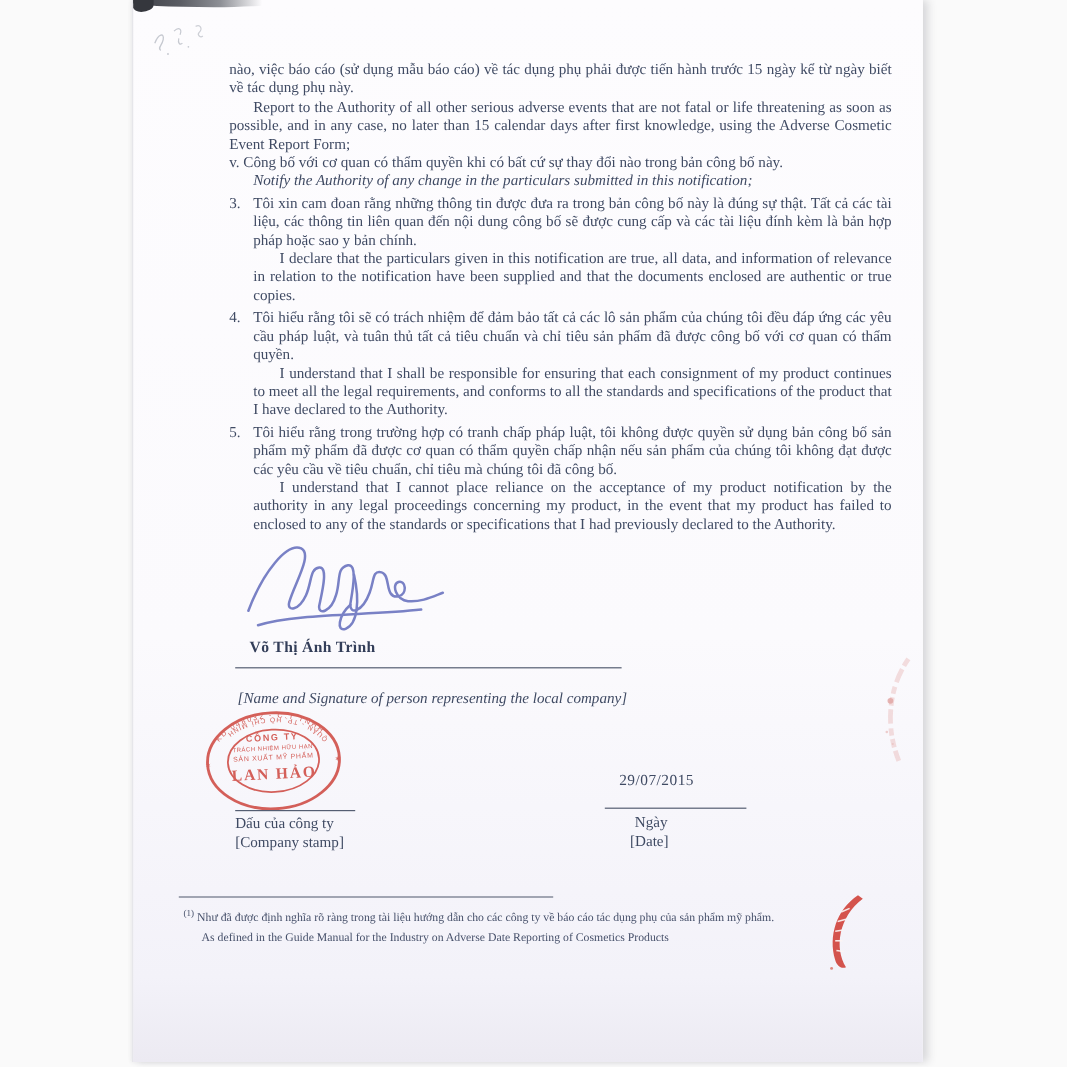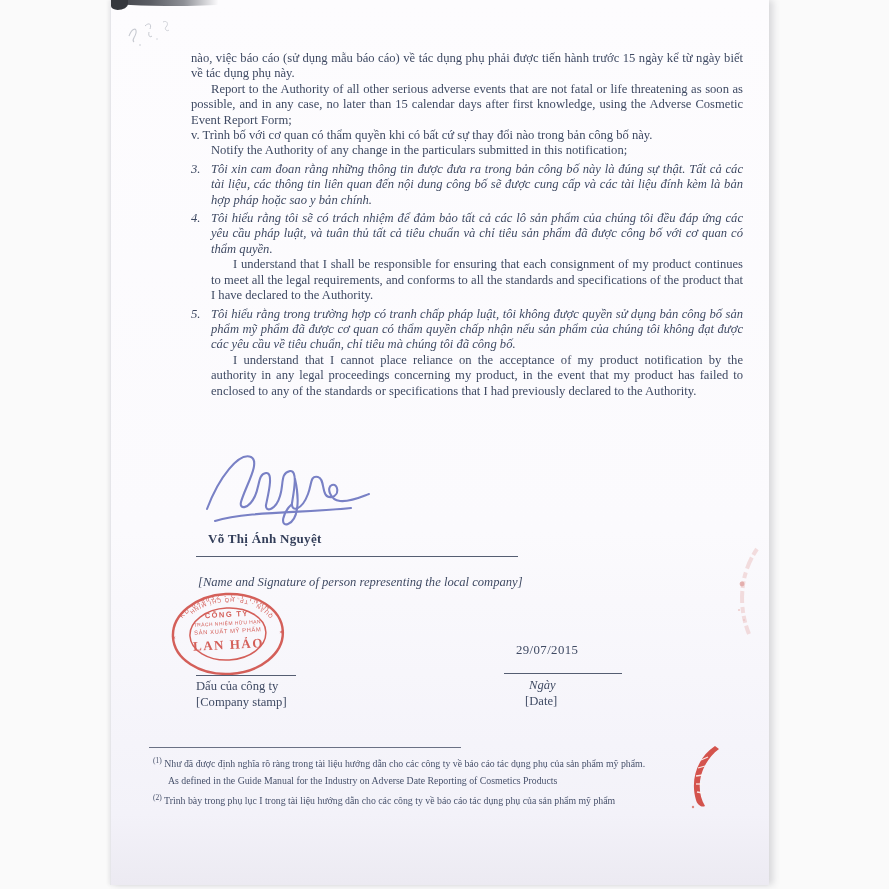--- a/index.html
+++ b/index.html
@@ -15,23 +15,23 @@
     box-shadow:4px 0 7px rgba(60,60,80,.18), -2px 0 3px rgba(60,60,80,.06);
   }
   .main-text{
     position:absolute;left:80px;top:51px;width:552px;
     font-size:12.6px;line-height:15.4px;text-align:justify;color:#3f4a63;
   }
   .main-text p{margin:0;}
   .cont-vn{margin-left:35px;}
   .cont-en{margin-left:35px;text-indent:20px;}
   .line-v-vn{margin-left:17px;}
-  .line-v-en{margin-left:35px;text-indent:20px;}
+  .line-v-en{margin-left:35px;text-indent:20px;font-style:italic;}
   .item{margin-top:3px;padding-left:20px;}
-  .item .vn{text-indent:-20px;font-style:italic;}
+  .item .vn{text-indent:-20px;}
   .item .vn .num{display:inline-block;width:20px;text-indent:0;}
   .item .en{text-indent:22px;}
   .sig-svg{position:absolute;left:88px;top:447px;}
   .sig-name{position:absolute;left:97px;top:531px;font-weight:bold;font-size:13px;color:#333e59;letter-spacing:.3px;}
   .rule{position:absolute;background:#555e72;height:1px;}
   .name-line{left:85px;top:556px;width:322px;}
   .stamp-line{left:85px;top:675px;width:100px;}
   .date-line{left:393px;top:673px;width:118px;}
   .fn-sep{left:38px;top:747px;width:312px;background:#6a7184;}
   .caption{position:absolute;font-size:12.6px;color:#3f4a63;white-space:nowrap;}
@@ -69,25 +69,26 @@
     <path d="M6,24 C9,16 14,15 13,21 C12,26 8,28 11,30" fill="none" stroke="#9aa0ac" stroke-width="1.1"></path>
     <path d="M22,14 C26,10 29,12 27,17 M26,20 C25,24 27,26 29,24" fill="none" stroke="#9aa0ac" stroke-width="1"></path>
     <path d="M40,10 C44,8 46,12 43,15 C41,17 44,20 46,18" fill="none" stroke="#a6abb5" stroke-width="1"></path>
     <circle cx="17" cy="33" r="0.8" fill="#9aa0ac"></circle>
     <circle cx="34" cy="27" r="0.7" fill="#9aa0ac"></circle>
   </svg>
 
   <div class="main-text">
     <p class="cont-vn">nào, việc báo cáo (sử dụng mẫu báo cáo) về tác dụng phụ phải được tiến hành trước 15 ngày kể từ ngày biết về tác dụng phụ này.</p>
     <p class="cont-en">Report to the Authority of all other serious adverse events that are not fatal or life threatening as soon as possible, and in any case, no later than 15 calendar days after first knowledge, using the Adverse Cosmetic Event Report Form;</p>
-    <p class="line-v-vn">v. Trình bố với cơ quan có thẩm quyền khi có bất cứ sự thay đổi nào trong bản công bố này.</p>
+    <p class="line-v-vn">v. Công bố với cơ quan có thẩm quyền khi có bất cứ sự thay đổi nào trong bản công bố này.</p>
     <p class="line-v-en">Notify the Authority of any change in the particulars submitted in this notification;</p>
 
     <div class="item">
       <p class="vn"><span class="num">3.</span><span>Tôi xin cam đoan rằng những thông tin được đưa ra trong bản công bố này là đúng sự thật. Tất cả các tài liệu, các thông tin liên quan đến nội dung công bố sẽ được cung cấp và các tài liệu đính kèm là bản hợp pháp hoặc sao y bản chính.</span></p>
+      <p class="en">I declare that the particulars given in this notification are true, all data, and information of relevance in relation to the notification have been supplied and that the documents enclosed are authentic or true copies.</p>
     </div>
 
     <div class="item">
       <p class="vn"><span class="num">4.</span><span>Tôi hiểu rằng tôi sẽ có trách nhiệm để đảm bảo tất cả các lô sản phẩm của chúng tôi đều đáp ứng các yêu cầu pháp luật, và tuân thủ tất cả tiêu chuẩn và chỉ tiêu sản phẩm đã được công bố với cơ quan có thẩm quyền.</span></p>
       <p class="en">I understand that I shall be responsible for ensuring that each consignment of my product continues to meet all the legal requirements, and conforms to all the standards and specifications of the product that I have declared to the Authority.</p>
     </div>
 
     <div class="item">
       <p class="vn"><span class="num">5.</span><span>Tôi hiểu rằng trong trường hợp có tranh chấp pháp luật, tôi không được quyền sử dụng bản công bố sản phẩm mỹ phẩm đã được cơ quan có thẩm quyền chấp nhận nếu sản phẩm của chúng tôi không đạt được các yêu cầu về tiêu chuẩn, chỉ tiêu mà chúng tôi đã công bố.</span></p>
       <p class="en">I understand that I cannot place reliance on the acceptance of my product notification by the authority in any legal proceedings concerning my product, in the event that my product has failed to enclosed to any of the standards or specifications that I had previously declared to the Authority.</p>
@@ -95,21 +96,21 @@
   </div>
 
   <svg class="sig-svg" width="185" height="85" viewBox="0 0 185 85">
     <g fill="none" stroke="#6b74c0" stroke-width="2.1" stroke-linecap="round" opacity="0.9">
       <path d="M8,62 C20,30 40,5 52,10 C62,15 46,40 42,55 C40,63 50,62 56,49 C61,38 59,27 67,26 C75,25 69,48 67,58 C66,66 77,63 81,49 C85,37 81,26 91,24 C99,23 95,44 93,56 C92,66 103,63 109,47 C113,37 111,28 119,30 C127,32 121,52 133,50 C141,48 139,36 133,38 C127,40 131,53 141,54 C152,55 162,50 170,47"></path>
       <path d="M96,32 C101,54 99,73 89,77 C81,80 83,66 93,57"></path>
       <path d="M16,74 C48,64 108,66 152,61"></path>
     </g>
   </svg>
 
-  <div class="sig-name">Võ Thị Ánh Nguyệt</div>
+  <div class="sig-name">Võ Thị Ánh Trình</div>
   <div class="rule name-line"></div>
   <div class="caption" style="left:87px;top:575px;font-style:italic;">[Name and Signature of person representing the local company]</div>
 
   <svg class="stamp-svg" width="134" height="96" viewBox="0 0 134 96">
     <defs>
       <path id="arcTop" d="M 16,46 A 51,36 0 0 1 118,46"></path>
       <path id="arcBottom" d="M 118,46 A 51,36 0 0 0 16,46"></path>
     </defs>
     <g opacity="0.88">
       <ellipse cx="67" cy="46" rx="55" ry="40" fill="none" stroke="#cf4a43" stroke-width="2.4"></ellipse>
@@ -128,28 +129,27 @@
       <text x="67" y="61" text-anchor="middle" font-size="13" font-weight="bold" letter-spacing="1.5" fill="#cf4a43" font-family="Liberation Serif, serif">LAN HẢO</text>
     </g>
   </svg>
 
   <div class="rule stamp-line"></div>
   <div class="caption" style="left:85px;top:679px;">Dấu của công ty</div>
   <div class="caption" style="left:85px;top:695px;">[Company stamp]</div>
 
   <div class="date-value">29/07/2015</div>
   <div class="rule date-line"></div>
-  <div class="caption" style="left:418px;top:678px;font-style:italic;">Ngày</div>
+  <div class="caption" style="left:418px;top:678px;">Ngày</div>
   <div class="caption" style="left:414px;top:694px;">[Date]</div>
 
   <div class="rule fn-sep"></div>
   <div class="footnotes">
     <p class="fn"><sup>(1)</sup> <span>Như đã được định nghĩa rõ ràng trong tài liệu hướng dẫn cho các công ty về báo cáo tác dụng phụ của sản phẩm mỹ phẩm.</span></p>
     <p class="fn en-line">As defined in the Guide Manual for the Industry on Adverse Date Reporting of Cosmetics Products</p>
-    <p class="fn"><sup>(2)</sup> <span>Trình bày trong phụ lục I trong tài liệu hướng dẫn cho các công ty về báo cáo tác dụng phụ của sản phẩm mỹ phẩm</span></p>
   </div>
 
   <svg class="faint-arc" width="36" height="92" viewBox="0 0 36 92">
     <path d="M 26,3 C 10,26 6,58 18,88" fill="none" stroke="#e4a9a6" stroke-width="4" stroke-dasharray="7 3 12 4 6 3" opacity="0.6"></path>
     <circle cx="11" cy="38" r="2.4" fill="#cf6a64" opacity="0.8"></circle>
     <circle cx="8" cy="64" r="1.1" fill="#dd928c" opacity="0.7"></circle>
     <circle cx="13" cy="74" r="0.9" fill="#dd928c" opacity="0.6"></circle>
   </svg>
 
   <svg class="crescent" width="36" height="68" viewBox="0 0 36 68">

